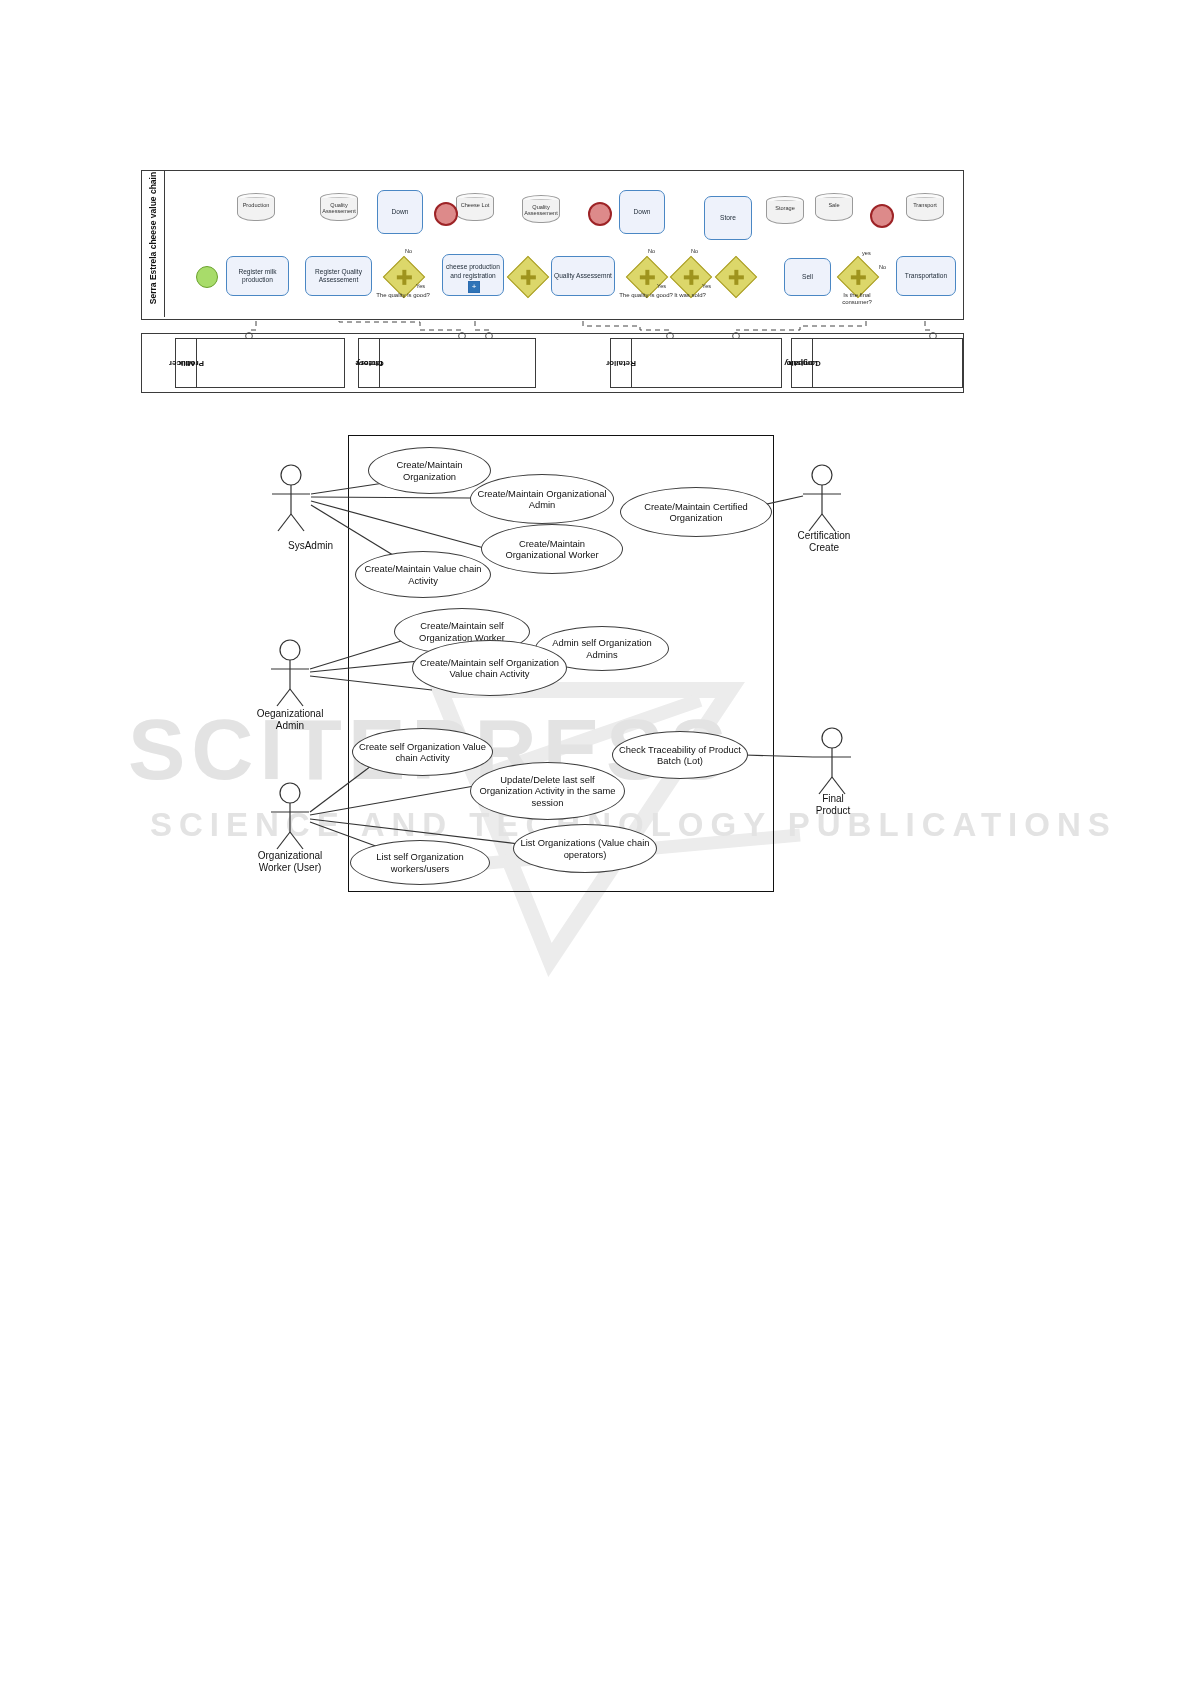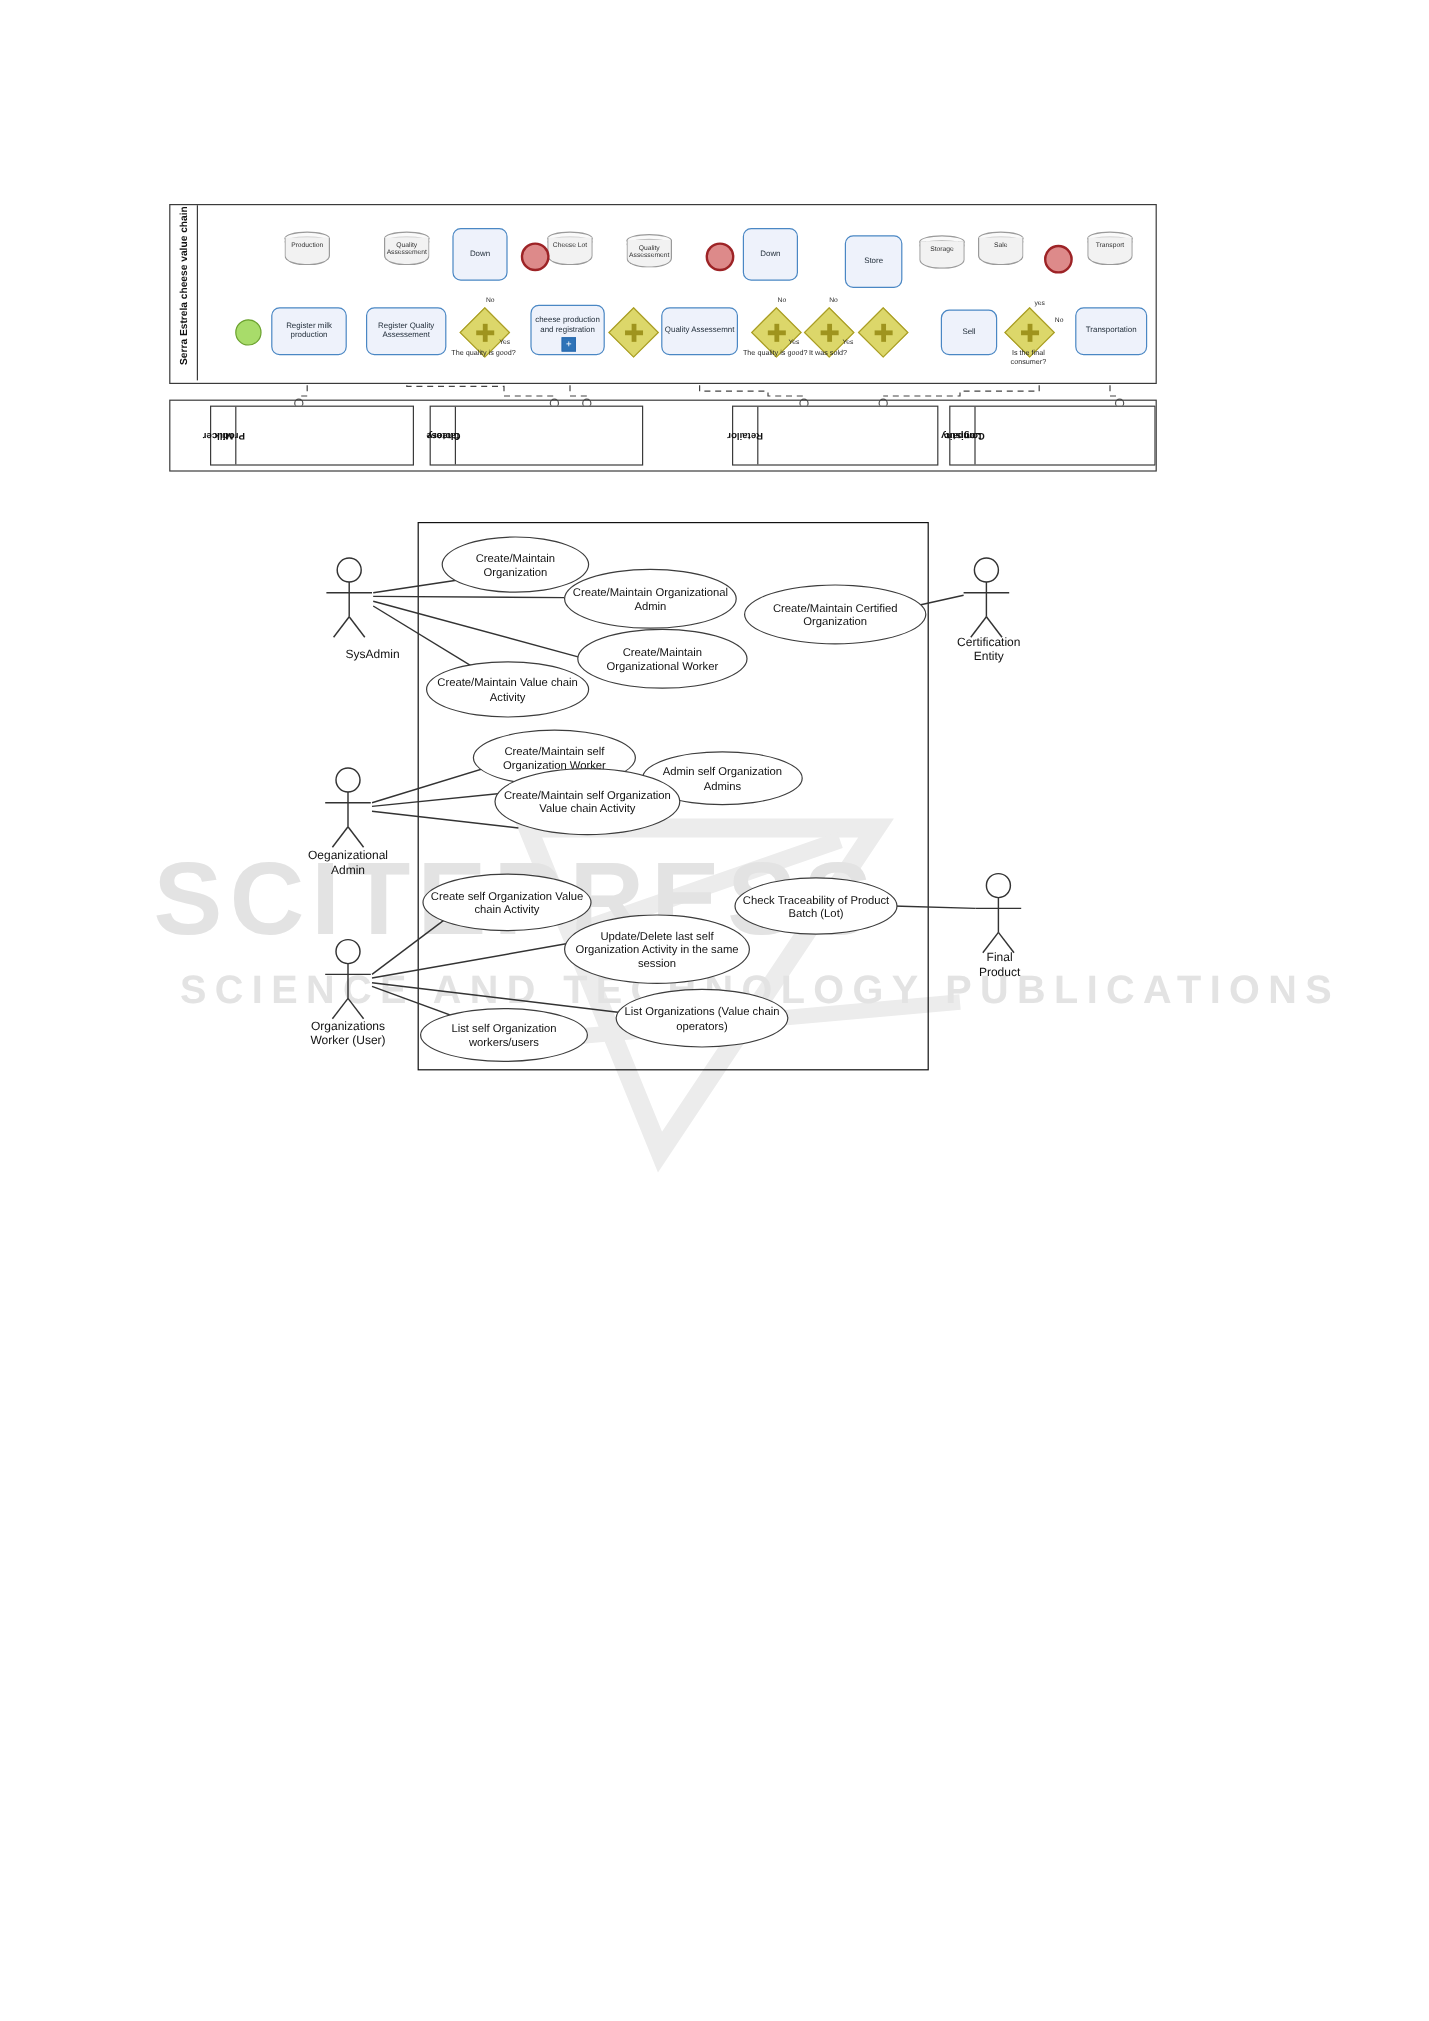--- a/index.html
+++ b/index.html
@@ -357,28 +357,28 @@
       <line x1="832" y1="777" x2="845" y2="794"></line>
       <line x1="813" y1="757" x2="744" y2="755"></line>
     </g>
   </svg>
 
   <div class="actor-lab" style="left:251px;top:540px;width:82px;text-align:right;">
     <span>SysAdmin</span>
   </div>
   <div class="actor-lab" style="left:782px;top:530px;width:84px;">
     <span>Certification</span><br>
-    <span>Entity</span>
+    <span>Create</span>
   </div>
   <div class="actor-lab" style="left:240px;top:708px;width:100px;">
     <span>Oeganizational</span><br>
     <span>Admin</span>
   </div>
   <div class="actor-lab" style="left:238px;top:850px;width:104px;">
-    <span>Organizations</span><br>
+    <span>Organizational</span><br>
     <span>Worker (User)</span>
   </div>
   <div class="actor-lab" style="left:793px;top:793px;width:80px;">
     <span>Final</span><br>
     <span>Product</span>
   </div>
 
   <div class="ell" style="left:368px;top:447px;width:123px;height:47px;">
     <span>Create/Maintain Organization</span>
     </div>

